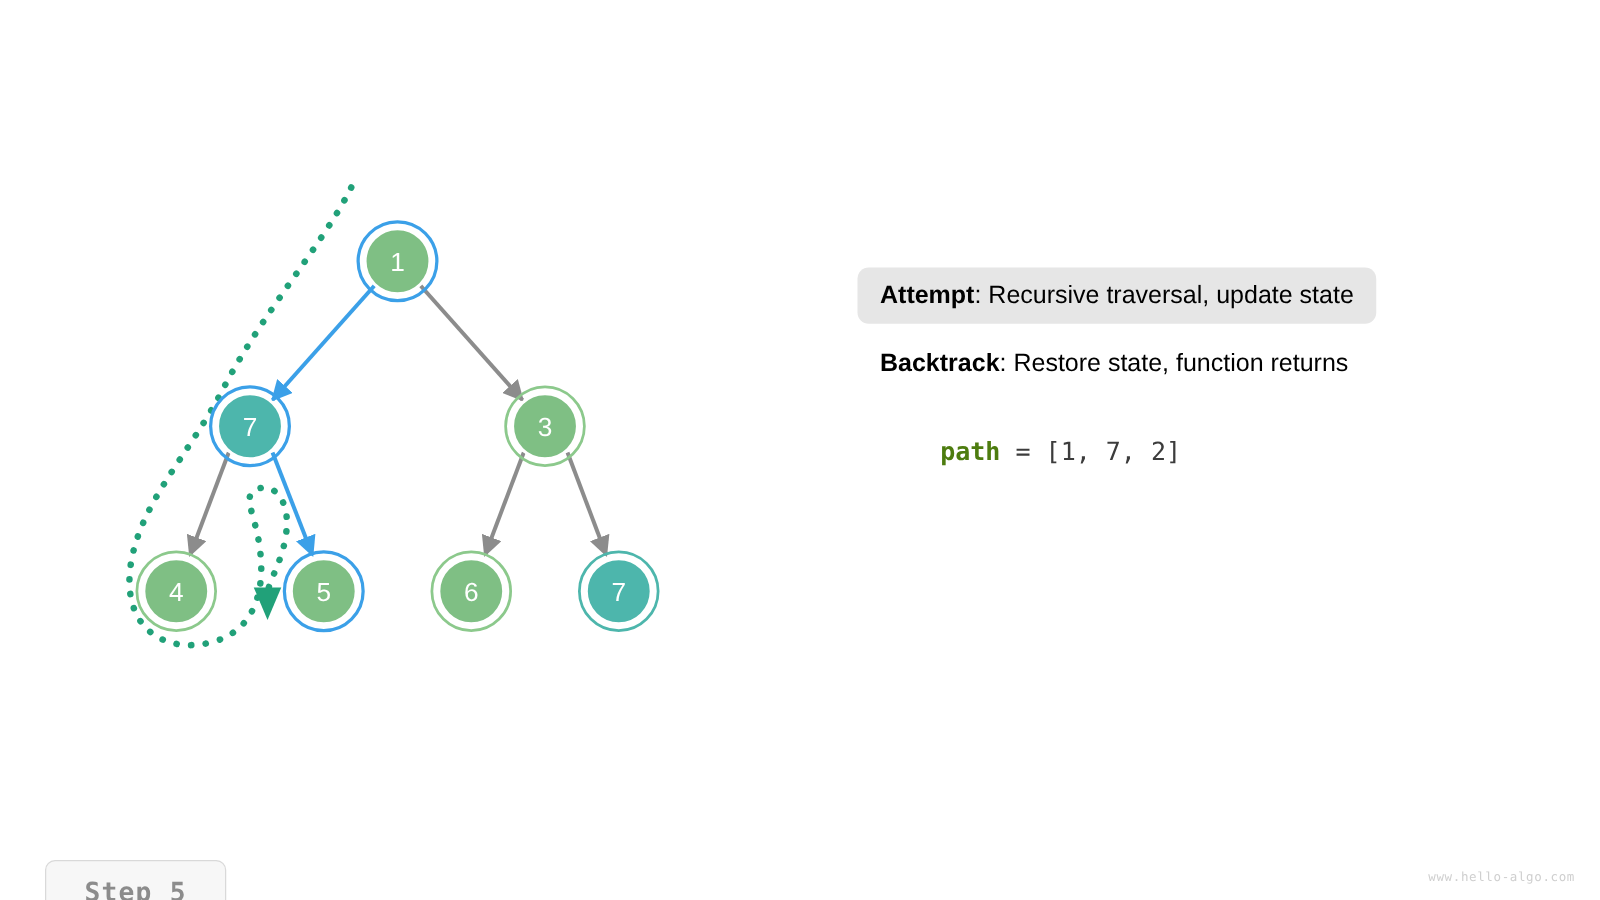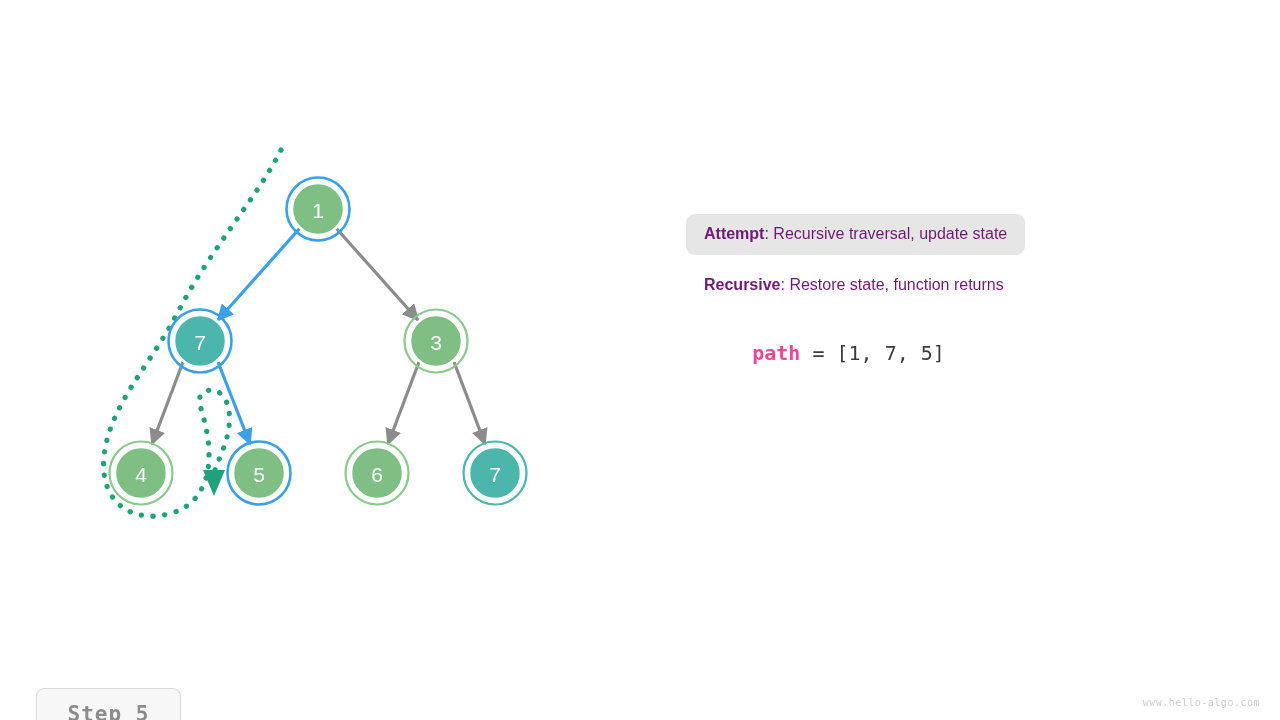--- a/index.html
+++ b/index.html
@@ -34,22 +34,22 @@
   }
 
   
   #info-panel {
     position: absolute;
     left: 686px;
     top: 214px;
     width: 560px;
   }
   .info-line {
-    font-size: 16px;
-    color: #701a75;
+    font-size: 20px;
+    color: #000000;
     line-height: 1.0;
     white-space: nowrap;
   }
   .info-line.highlight {
     background: #e6e6e6;
     border-radius: 9px;
     padding: 12px 18px 13px 18px;
     display: inline-block;
     margin: 0;
   }
@@ -62,21 +62,21 @@
   }
   .code-line {
     font-family: "DejaVu Sans Mono", monospace;
     font-size: 20px;
     color: #3c3c3c;
     padding: 0 18px;
     white-space: pre;
   }
   #path-line { margin-top: 24px; }
   #res-line  { margin-top: 78px; }
-  .var-path { color: #ec4899; font-weight: 700; }
+  .var-path { color: #4d7c0f; font-weight: 700; }
   .var-res  { color: #2f9185; font-weight: 700; }
 
   
   #step-badge {
     position: absolute;
     left: 36px;
     top: 640px;
     width: 145px;
     height: 52px;
     box-sizing: border-box;
@@ -183,25 +183,25 @@
   </g>
 </svg>
 
 <div id="info-panel">
 
   <div class="info-line highlight">
     <b>Attempt</b><span>: Recursive traversal, update state</span>
   </div>
 
   <div class="info-line plain">
-    <b>Recursive</b><span>: Restore state, function returns</span>
+    <b>Backtrack</b><span>: Restore state, function returns</span>
   </div>
 
   <div class="code-line" id="path-line">
-    <span class="var-path">path</span><span> = [1, 7, 5]</span>
+    <span class="var-path">path</span><span> = [1, 7, 2]</span>
   </div>
 
 </div>
 
 <div id="step-badge">
   <span>Step 5</span>
 </div>
 
 <div id="footer-watermark">
   <span>www.hello-algo.com</span>

